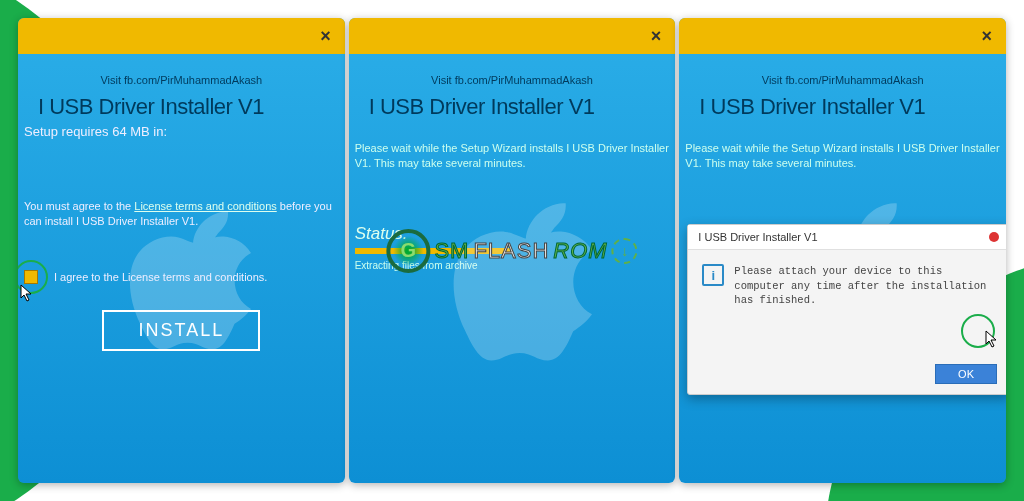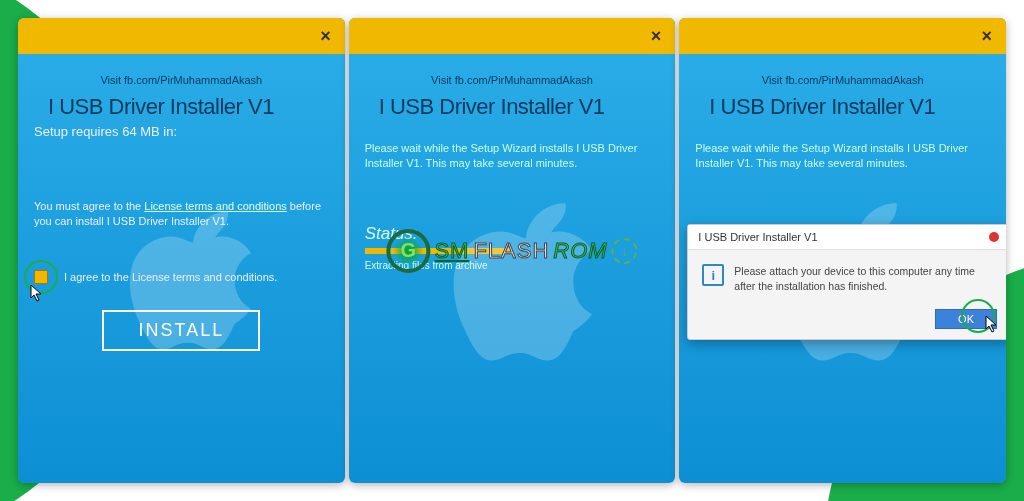--- a/index.html
+++ b/index.html
@@ -60,21 +60,21 @@
   color: #003a5c;
   margin-top: 10px;
 }
 .prod-title {
   font-size: 22px;
   color: #003a5c;
   font-weight: 400;
   padding: 8px 14px 4px;
   letter-spacing: -0.5px;
 }
-.body-inner { padding: 10px 16px; position: relative; height: calc(100% - 36px); }
+.body-inner { padding: 10px 6px; position: relative; height: calc(100% - 36px); }
 .setup-req {
   font-size: 13px;
   color: #eef;
 }
 .path-input {
   width: 92%;
   margin-top: 6px;
   padding: 3px 6px;
   font-size: 11px;
   border: none;
@@ -180,21 +180,21 @@
   display: flex; align-items: center; justify-content: center;
   color: #8bdc6e; font-weight: bold; font-size: 20px;
   font-family: Impact, sans-serif;
   background: radial-gradient(#0a3 10%, transparent 60%);
 }
 .wm-text {
   font-family: Impact, "Arial Black", sans-serif;
   font-size: 22px;
   letter-spacing: 1px;
 }
-.wm-sm { color: #5fb049; text-decoration: underline; -webkit-text-stroke: 1px #063; }
+.wm-sm { color: #5fb049; -webkit-text-stroke: 1px #063; }
 .wm-flash { color: #e8e8e8; -webkit-text-stroke: 1px #444; }
 .wm-rom { color: #5fb049; font-style: italic; -webkit-text-stroke: 1px #063; }
 .wm-dl {
   width: 26px; height: 26px;
   border: 2px dashed #5fb049;
   border-radius: 50%;
   display: inline-flex; align-items: center; justify-content: center;
   color: #5fb049; font-size: 14px;
 }
 .dialog {
@@ -228,34 +228,35 @@
 .info-icon {
   width: 22px; height: 22px;
   border: 2px solid #2a8ac7;
   color: #2a8ac7;
   font-weight: bold;
   display: flex; align-items: center; justify-content: center;
   font-size: 13px;
   border-radius: 2px;
   flex-shrink: 0;
 }
-.dialog-msg { font-size: 10.5px; color: #444; line-height: 1.4; }
+.dialog-msg { font-size: 10.5px; color: #444; line-height: 1.4; font-family: Liberation Mono, monospace; }
 .dialog-footer {
   display: flex;
   justify-content: flex-end;
   padding: 6px 12px 10px;
   position: relative;
 }
 .ok-btn {
   padding: 3px 22px;
   font-size: 11px;
   background: #3b82d8;
   color: #fff;
   border: 1px solid #2a6db8;
   cursor: pointer;
+  margin-top: 40px;
 }
 .ok-circle {
   position: absolute;
   width: 34px; height: 34px;
   border: 2px solid #1aad4a;
   border-radius: 50%;
   right: 14px; top: -4px;
   pointer-events: none;
 }
 .cursor-arrow {

